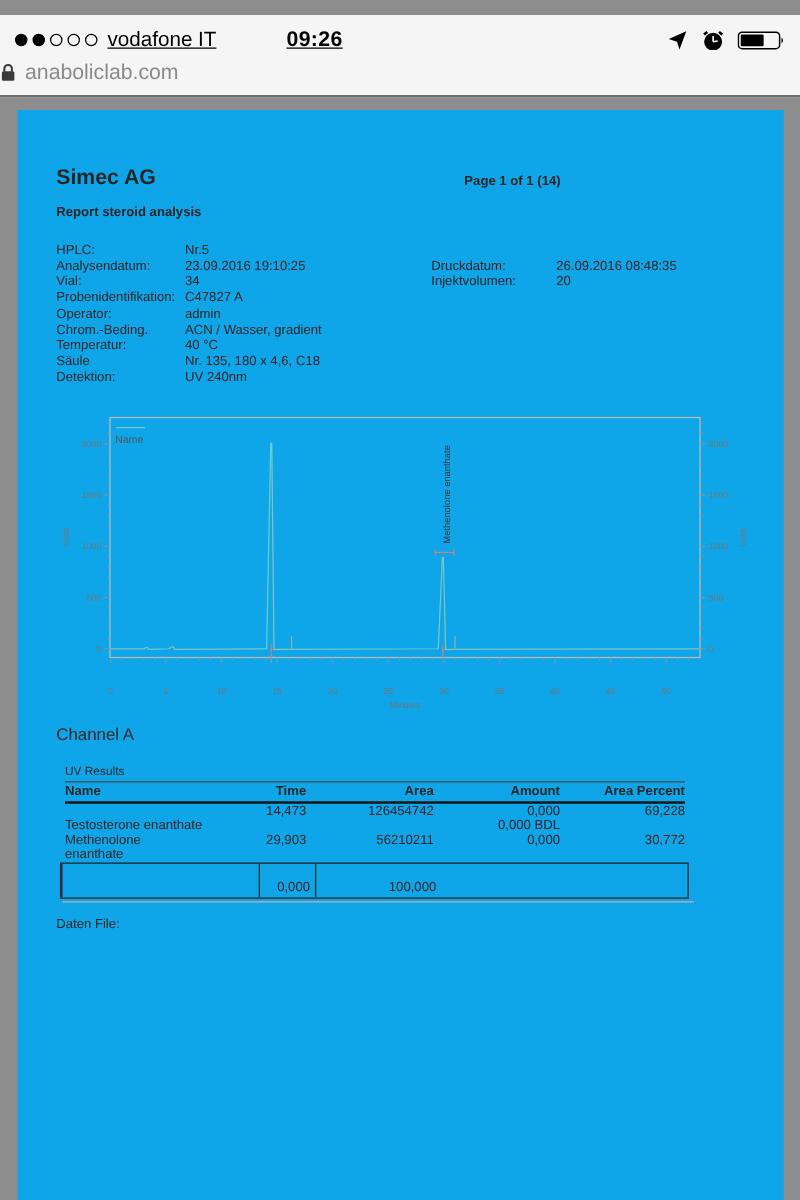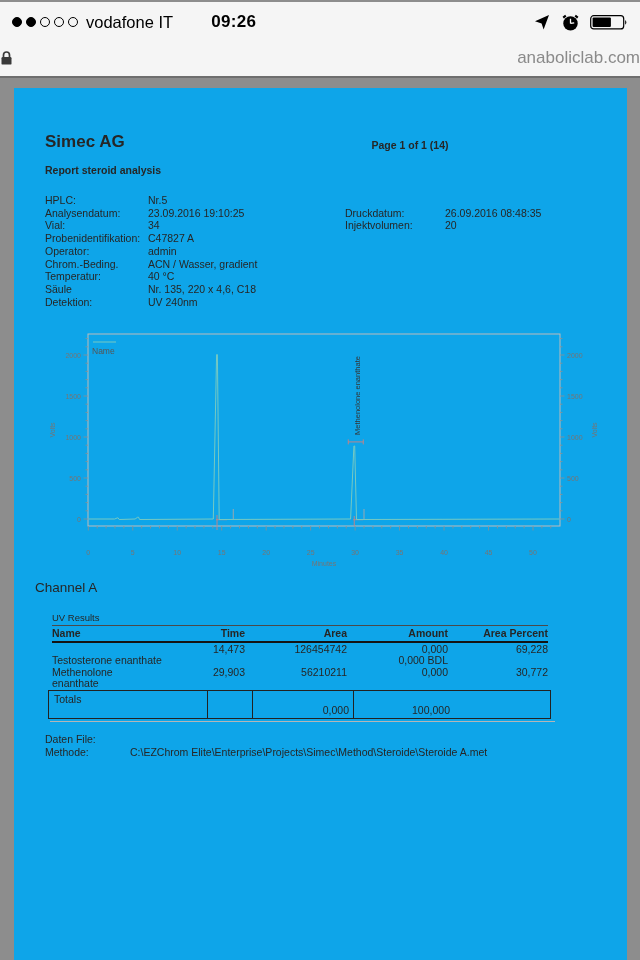--- a/index.html
+++ b/index.html
@@ -4,34 +4,34 @@
 <style>
   html,body{margin:0;padding:0;}
   body{
     width:640px;height:960px;position:relative;overflow:hidden;
     background:#8d8d8d;
     font-family:"Liberation Sans",sans-serif;
     -webkit-font-smoothing:antialiased;
   }
   
   .status-bar{
-    position:absolute;top:2px;left:0;width:640px;height:40px;background:#f5f5f5;
-    display:flex;align-items:center;box-sizing:border-box;padding:16px 10px;color:#000;
+    position:absolute;top:12px;left:0;width:640px;height:40px;background:#f5f5f5;
+    display:flex;align-items:center;box-sizing:border-box;padding:16px 10px;color:#000;text-decoration:underline;
   }
   .dots{display:flex;gap:4px;align-items:center;margin-left:2px;}
   .dot{width:10px;height:10px;border-radius:50%;border:1.3px solid #000;box-sizing:border-box;}
   .dot.filled{background:#000;}
   .carrier{font-size:16.5px;margin-left:8px;}
   .network{font-size:16.5px;margin-left:16px;margin-top:48px;}
-  .sb-time{font-size:17px;font-weight:bold;letter-spacing:.3px;}
+  .sb-time{font-size:17px;font-weight:bold;margin-left:18px;letter-spacing:.3px;}
   .sb-right{margin-left:auto;display:flex;align-items:center;gap:10px;}
   
   .url-bar{
     position:absolute;top:40px;left:0;width:640px;height:38px;background:#f5f5f5;
-    display:flex;align-items:center;justify-content:space-between;gap:7px;
+    display:flex;align-items:center;justify-content:flex-start;gap:7px;
     border-bottom:2px solid #6e6e6e;box-sizing:border-box;
   }
   .url-text{font-size:17px;color:#8a8a8a;}
   
   .page{position:absolute;top:88px;left:14px;width:613px;height:872px;background:#0ea5e9;color:#262626;}
   .h-company{position:absolute;left:31px;top:44px;font-size:17px;font-weight:bold;}
   .h-page{position:absolute;left:300px;top:51px;width:192px;text-align:center;font-size:10.5px;font-weight:bold;}
   .h-report{position:absolute;left:31px;top:76px;font-size:10.5px;font-weight:bold;}
   .info-left{position:absolute;left:31px;top:106px;display:grid;grid-template-columns:103px auto;font-size:10.5px;line-height:12.7px;}
   .info-right{position:absolute;left:331px;top:118.7px;display:grid;grid-template-columns:100px auto;font-size:10.5px;line-height:12.7px;}
@@ -40,21 +40,21 @@
   .plot-border{fill:none;stroke:#bcbcbc;stroke-width:1;}
   .tick-mark{stroke:#8f8f8f;stroke-width:.8;}
   .tick-label{font-size:7px;fill:#757575;font-family:"Liberation Sans",sans-serif;}
   .axis-title{font-size:7px;fill:#757575;font-family:"Liberation Sans",sans-serif;}
   .legend-label{font-size:8.5px;fill:#555;font-family:"Liberation Sans",sans-serif;}
   .peak-label{font-size:7.5px;fill:#333;font-family:"Liberation Sans",sans-serif;}
   .baseline-mark{stroke:#a9a9a9;stroke-width:.9;}
   .trace{fill:none;stroke-width:1;}
   .red-mark{fill:none;stroke-width:.9;}
   
-  .channel{position:absolute;left:21px;top:492px;font-size:13.5px;}
+  .channel{position:absolute;left:31px;top:492px;font-size:13.5px;}
   .uv-label{position:absolute;left:38px;top:524px;font-size:9.5px;}
   .uv-grid{display:grid;grid-template-columns:110px 83px 102px 101px 100px;}
   #uv-header{
     position:absolute;left:38px;top:537px;width:496px;font-size:10.5px;font-weight:bold;
     border-top:1px solid #4a4a4a;border-bottom:2.5px solid #141414;padding:1px 0 2px 0;
   }
   #uv-rows{position:absolute;left:38px;top:556px;width:496px;font-size:10.5px;line-height:11.4px;}
   .c1,.c2,.c3,.c4{text-align:right;}
   .totals{
     position:absolute;left:34px;top:602px;width:503px;height:29px;box-sizing:border-box;
@@ -120,21 +120,21 @@
       <span>34</span>
       <span>Probenidentifikation:</span>
       <span>C47827 A</span>
       <span>Operator:</span>
       <span>admin</span>
       <span>Chrom.-Beding.</span>
       <span>ACN / Wasser, gradient</span>
       <span>Temperatur:</span>
       <span>40 °C</span>
       <span>Säule</span>
-      <span>Nr. 135, 220 x 4,6, C18</span>
+      <span>Nr. 135, 180 x 4,6, C18</span>
       <span>Detektion:</span>
       <span>UV 240nm</span>
     </div>
   <div class="info-right" id="info-right">
       <span>Druckdatum:</span>
       <span>26.09.2016 08:48:35</span>
       <span>Injektvolumen:</span>
       <span>20</span>
     </div>
 
@@ -300,29 +300,24 @@
       <span class="c3">0,000 BDL</span>
       <span class="c4"></span>
       <span class="c0">Methenolone enanthate</span>
       <span class="c1">29,903</span>
       <span class="c2">56210211</span>
       <span class="c3">0,000</span>
       <span class="c4">30,772</span>
     </div>
 
   <div class="totals" id="uv-totals">
-      <div class="tcell c0">Totals</div>
       <div class="tcell c1"></div>
       <div class="tcell c3">0,000</div>
       <div class="tcell c4">100,000</div>
     </div>
   <div class="totals-shadow"></div>
 
   <div class="footer" id="footer">
       <div class="f-line">
         <span>Daten File:</span>
       </div>
-      <div class="f-line">
-        <span>Methode:</span>
-        <span>C:\EZChrom Elite\Enterprise\Projects\Simec\Method\Steroide\Steroide A.met</span>
-      </div>
     </div>
 </div>
 
 </body></html>

